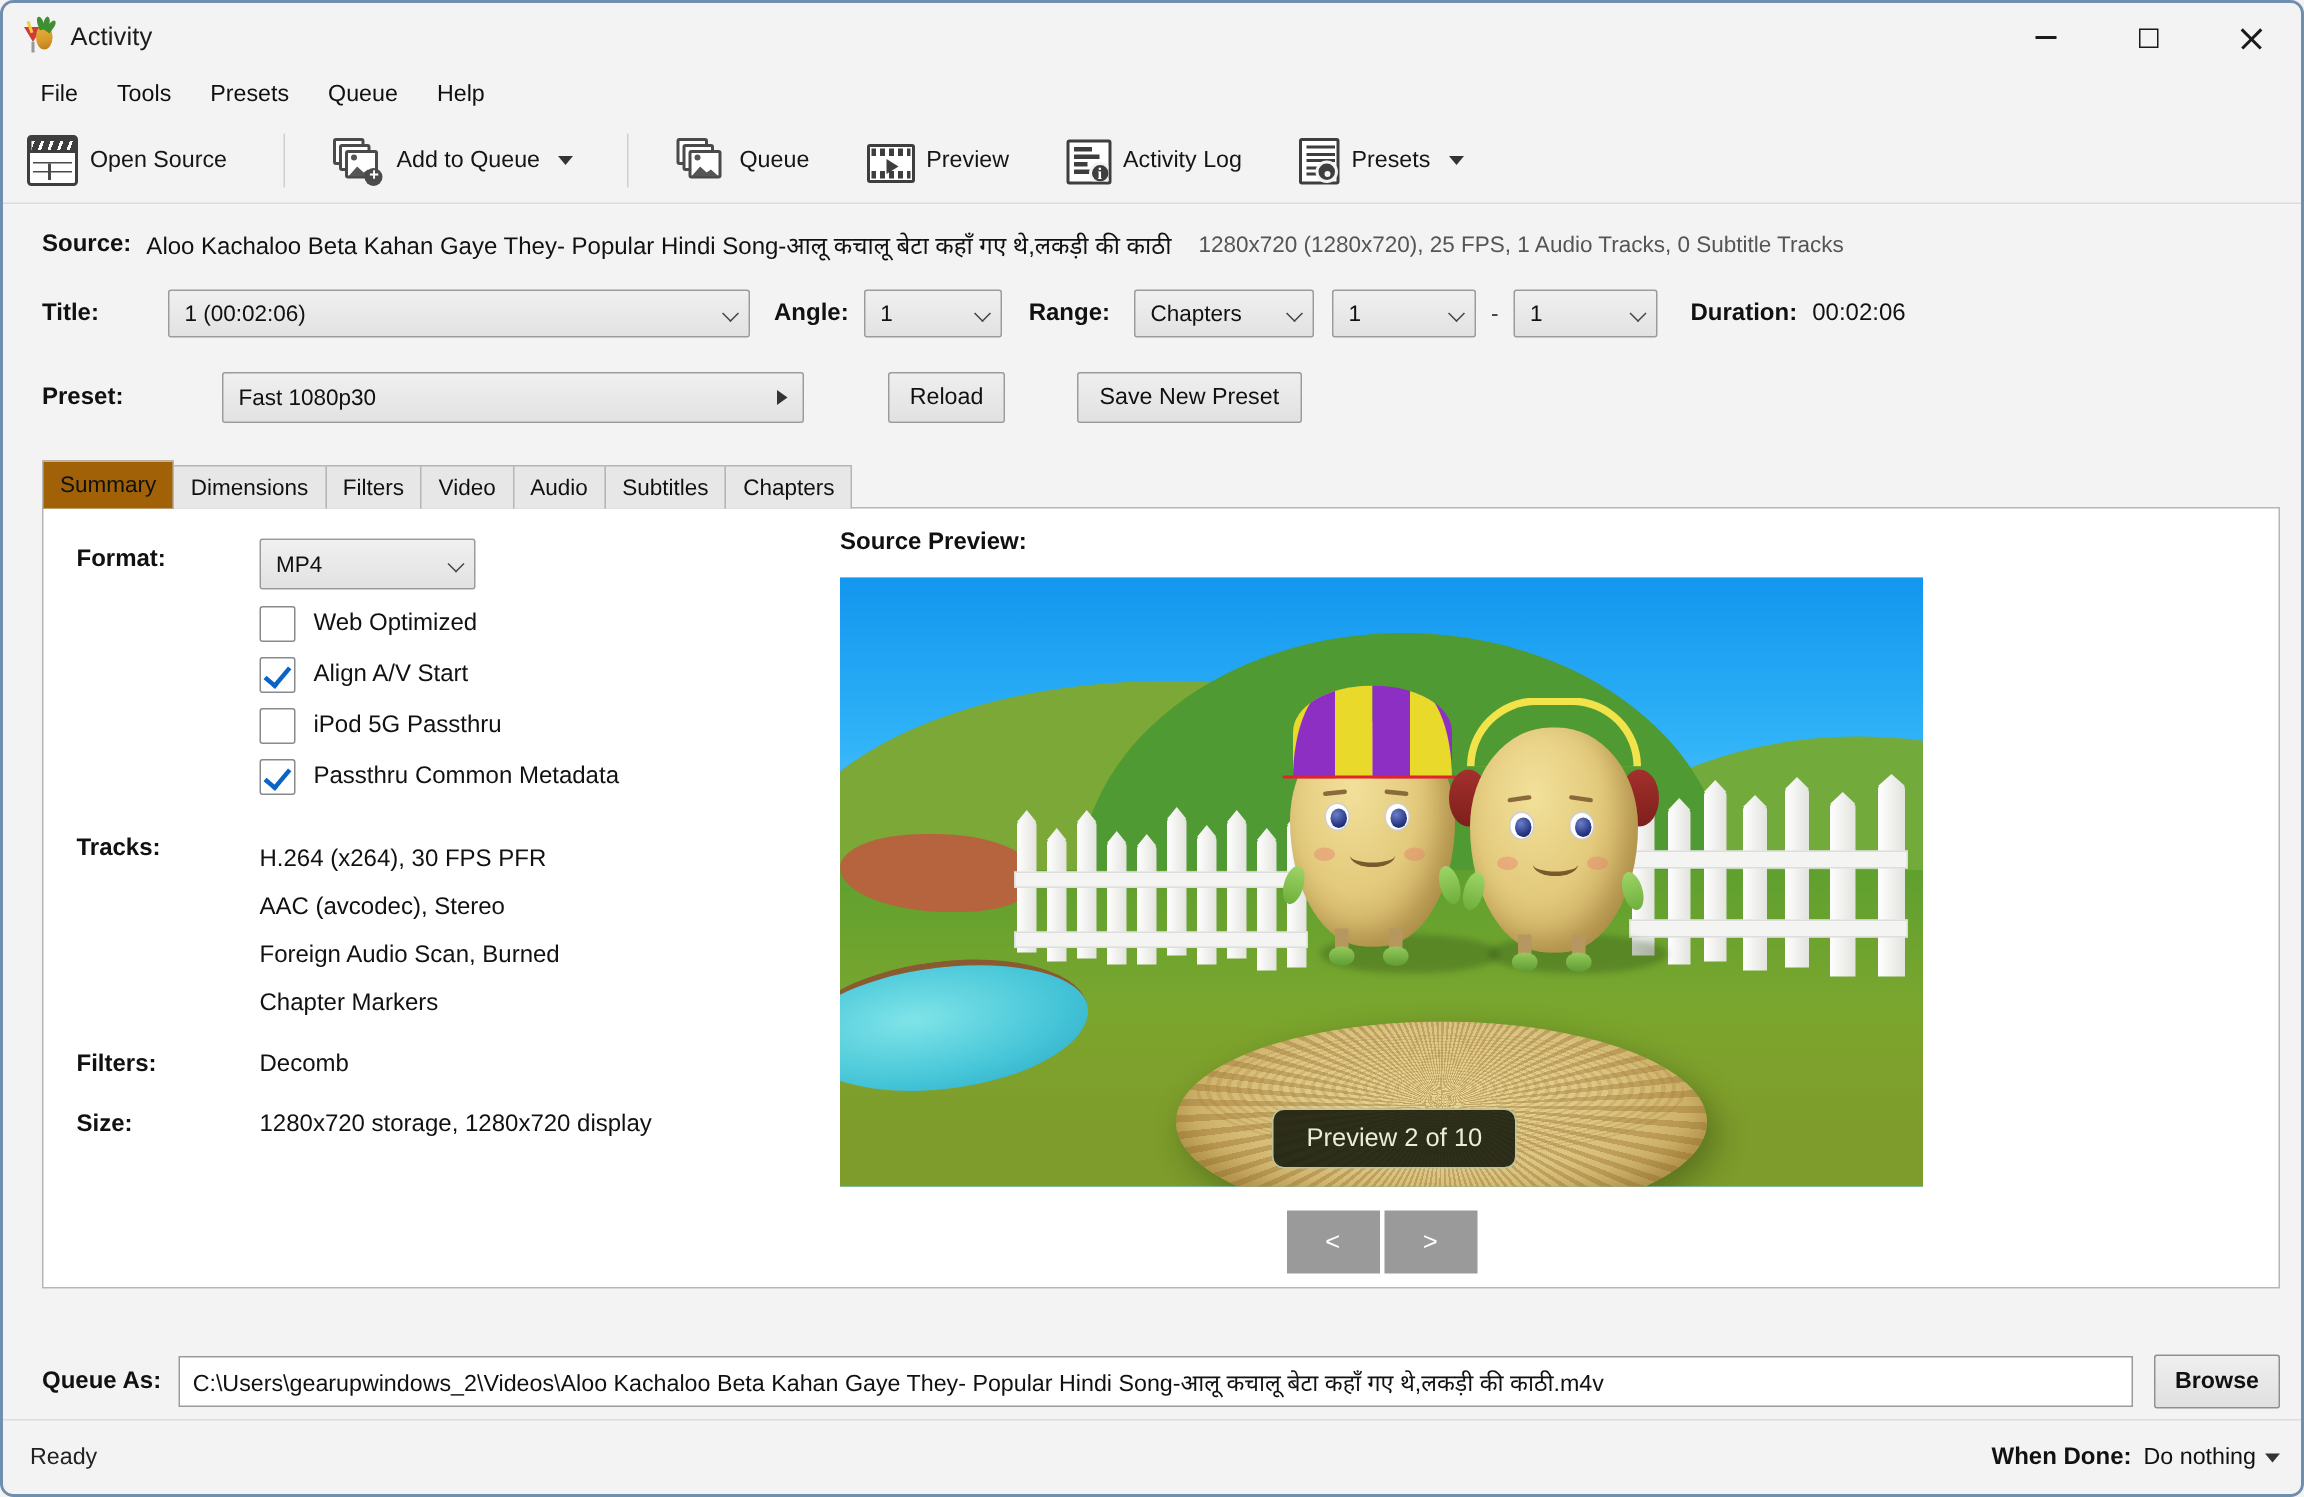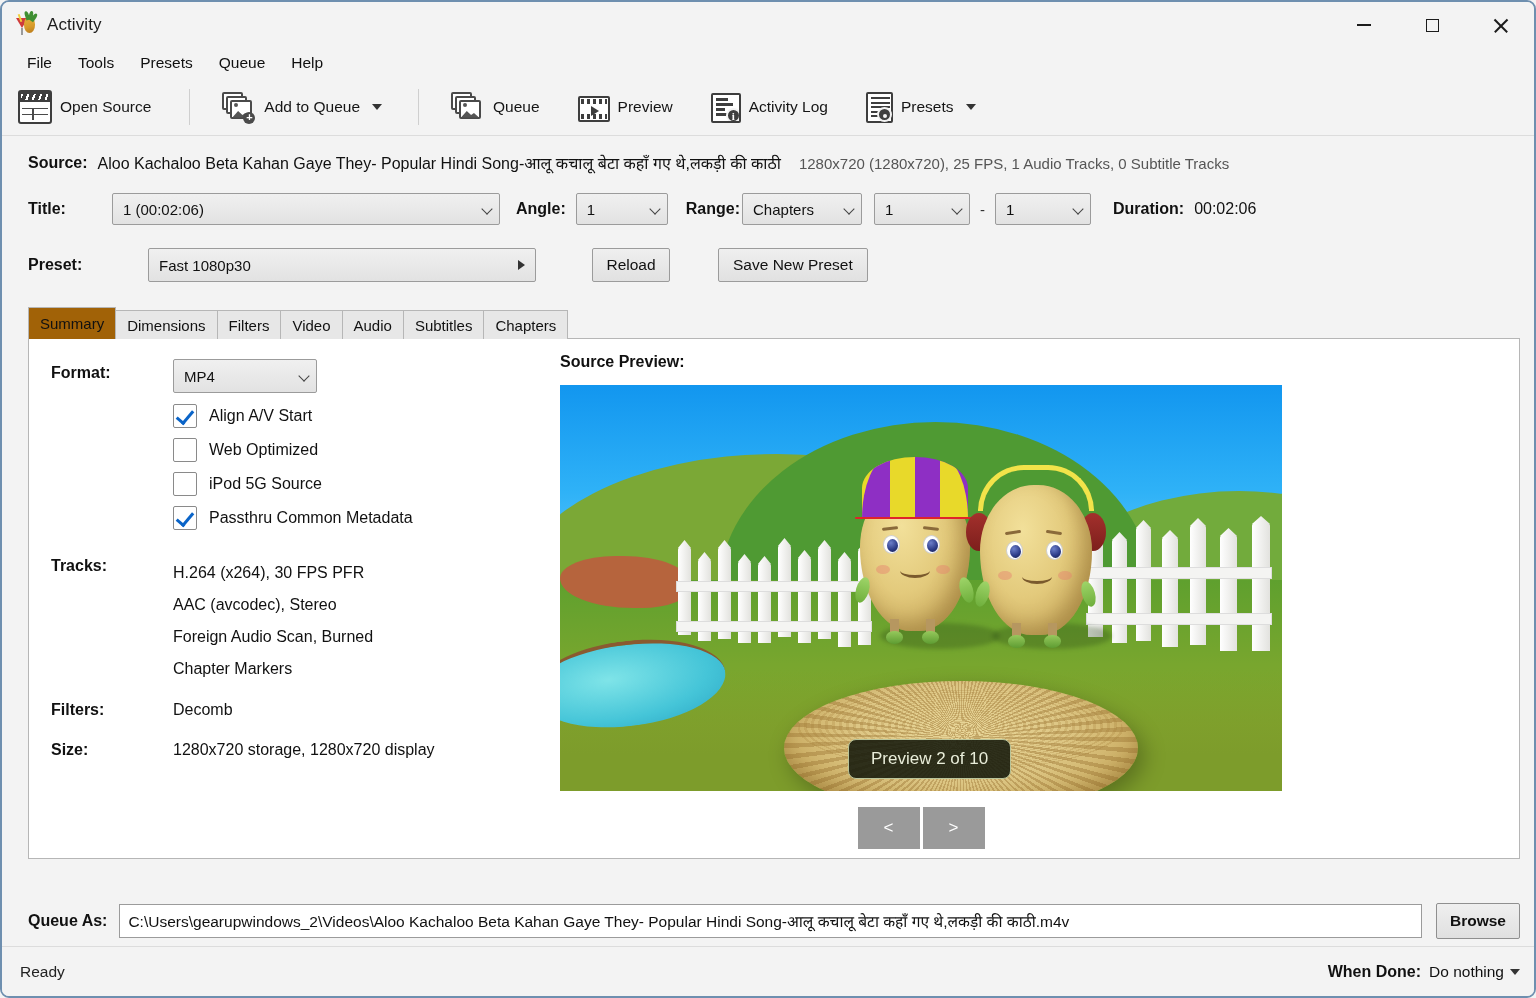--- a/index.html
+++ b/index.html
@@ -658,21 +658,21 @@
       <span class="lbl-bold" style="width:84px;">Title:</span>
       <div class="combo" style="width:388px;">
         <span class="txt">1  (00:02:06)</span>
         <span class="chev"></span>
       </div>
       <span class="lbl-bold" style="margin-left:16px; margin-right:10px;">Angle:</span>
       <div class="combo" style="width:92px;">
         <span class="txt">1</span>
         <span class="chev"></span>
       </div>
-      <span class="lbl-bold" style="margin-left:18px; margin-right:2px;">Range:</span>
+      <span class="lbl-bold" style="margin-left:18px; margin-right:16px;">Range:</span>
       <div class="combo" style="width:120px;">
         <span class="txt">Chapters</span>
         <span class="chev"></span>
       </div>
       <div class="combo" style="width:96px; margin-left:12px;">
         <span class="txt">1</span>
         <span class="chev"></span>
       </div>
       <span style="margin:0 10px; font-size:15px; color:#333;">-</span>
       <div class="combo" style="width:96px;">
@@ -709,30 +709,30 @@
     <div class="sum-left">
       <div class="sum-row">
         <div class="sum-key">Format:</div>
         <div class="combo" style="width:144px; height:34px;">
           <span class="txt">MP4</span>
           <span class="chev"></span>
         </div>
       </div>
 
       <div class="chk-row">
+        <div class="chkbox"></div>
+        <div class="chk-label">Web Optimized</div>
+      </div>
+      <div class="chk-row">
         <div class="chkbox checked"></div>
         <div class="chk-label">Align A/V Start</div>
       </div>
       <div class="chk-row">
         <div class="chkbox"></div>
-        <div class="chk-label">Web Optimized</div>
-      </div>
-      <div class="chk-row">
-        <div class="chkbox"></div>
-        <div class="chk-label">iPod 5G Source</div>
+        <div class="chk-label">iPod 5G Passthru</div>
       </div>
       <div class="chk-row">
         <div class="chkbox checked"></div>
         <div class="chk-label">Passthru Common Metadata</div>
       </div>
 
       <div class="sum-row" style="margin-top:22px;">
         <div class="sum-key" style="padding-top:0;">Tracks:</div>
         <div>
           <div class="tracks-line">H.264 (x264), 30 FPS PFR</div>

